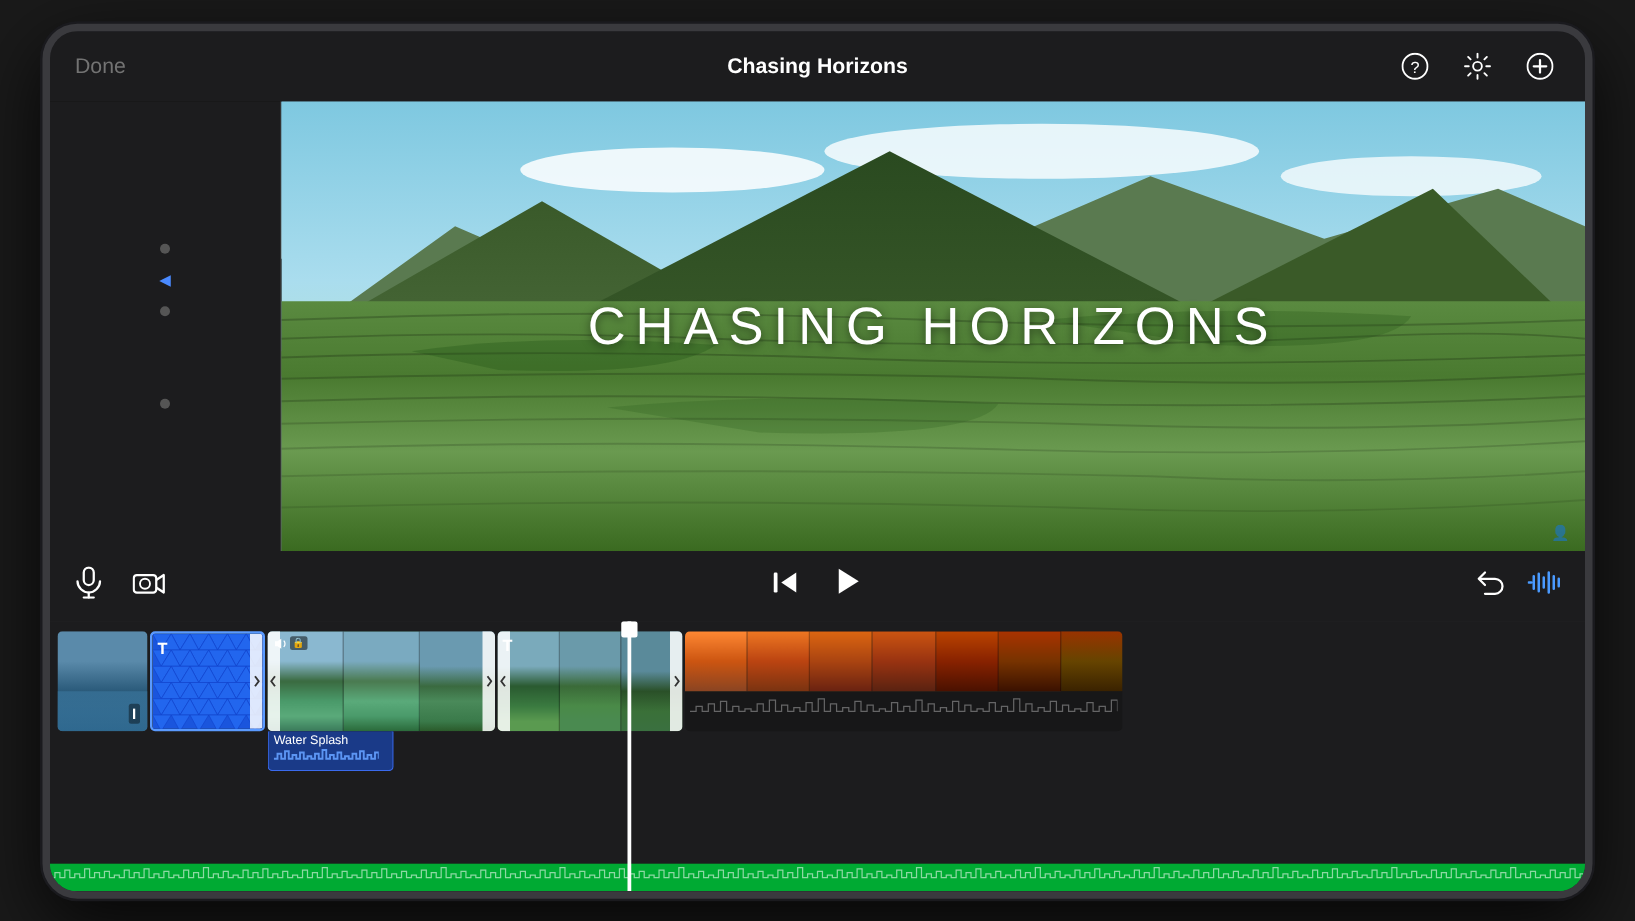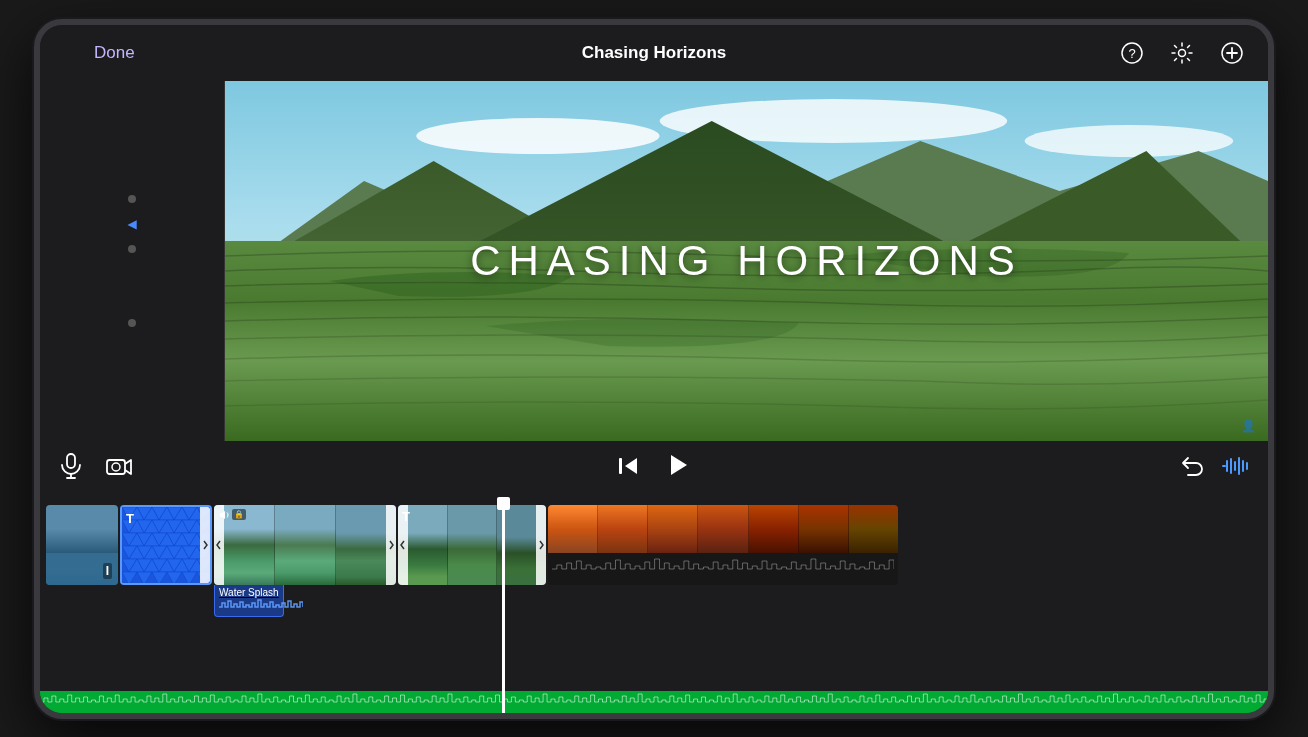--- a/index.html
+++ b/index.html
@@ -66,27 +66,26 @@
       padding: 0 20px;
       z-index: 10;
     }
 
     .top-bar-left {
       display: flex;
       align-items: center;
     }
 
     .done-btn {
-      color: #c4b5fd;
+      color: #737373;
       font-size: 17px;
       font-weight: 400;
       cursor: pointer;
       background: none;
       border: none;
-      margin-left: 34px;
     }
 
     .top-bar-title {
       color: #ffffff;
       font-size: 17px;
       font-weight: 600;
       position: absolute;
       left: 50%;
       transform: translateX(-50%);
     }
@@ -581,21 +580,21 @@
         </div>
 
         <div style="position:absolute;bottom:0;left:0;right:0;height:32px;background:rgba(20,20,20,0.6);display:flex;align-items:center;padding:0 4px;overflow:hidden;">
           <svg width="100%" height="28" viewBox="0 0 350 28" preserveAspectRatio="none">
             <path d="M0,14 L5,14 L5,10 L10,10 L10,14 L15,14 L15,8 L20,8 L20,14 L25,14 L25,6 L30,6 L30,14 L35,14 L35,10 L40,10 L40,14 L45,14 L45,12 L50,12 L50,14 L55,14 L55,8 L60,8 L60,14 L65,14 L65,5 L70,5 L70,14 L75,14 L75,9 L80,9 L80,14 L85,14 L85,11 L90,11 L90,14 L95,14 L95,7 L100,7 L100,14 L105,14 L105,4 L110,4 L110,14 L115,14 L115,8 L120,8 L120,14 L125,14 L125,11 L130,11 L130,14 L135,14 L135,6 L140,6 L140,14 L145,14 L145,9 L150,9 L150,14 L155,14 L155,12 L160,12 L160,14 L165,14 L165,7 L170,7 L170,14 L175,14 L175,10 L180,10 L180,14 L185,14 L185,5 L190,5 L190,14 L195,14 L195,8 L200,8 L200,14 L205,14 L205,11 L210,11 L210,14 L215,14 L215,6 L220,6 L220,14 L225,14 L225,9 L230,9 L230,14 L235,14 L235,12 L240,12 L240,14 L245,14 L245,7 L250,7 L250,14 L255,14 L255,10 L260,10 L260,14 L265,14 L265,4 L270,4 L270,14 L275,14 L275,8 L280,8 L280,14 L285,14 L285,11 L290,11 L290,14 L295,14 L295,6 L300,6 L300,14 L305,14 L305,9 L310,9 L310,14 L315,14 L315,12 L320,12 L320,14 L325,14 L325,7 L330,7 L330,14 L335,14 L335,10 L340,10 L340,14 L345,14 L345,5 L350,5 L350,14" stroke="rgba(180,180,180,0.5)" stroke-width="1" fill="none"></path>
           </svg>
         </div>
       </div>
     </div>
 
-    <div style="position:absolute;top:88px;left:174px;width:70px;text-decoration:underline;">
+    <div style="position:absolute;top:88px;left:174px;width:101px;">
       <div style="background:#1a3a88;border:1px solid #3a6aee;border-top:none;border-radius:0 0 4px 4px;padding:2px 4px 0 4px;">
         <div style="color:white;font-size:10px;font-weight:500;">Water Splash</div>
         <svg width="84" height="18" viewBox="0 0 84 18" style="display:block;">
           <path d="M0,9 L3,9 L3,5 L6,5 L6,9 L9,9 L9,3 L12,3 L12,9 L15,9 L15,6 L18,6 L18,9 L21,9 L21,4 L24,4 L24,9 L27,9 L27,7 L30,7 L30,9 L33,9 L33,5 L36,5 L36,9 L39,9 L39,2 L42,2 L42,9 L45,9 L45,6 L48,6 L48,9 L51,9 L51,4 L54,4 L54,9 L57,9 L57,7 L60,7 L60,9 L63,9 L63,5 L66,5 L66,9 L69,9 L69,3 L72,3 L72,9 L75,9 L75,6 L78,6 L78,9 L81,9 L81,4 L84,4 L84,9" stroke="rgba(100,160,255,0.9)" stroke-width="1.5" fill="none"></path>
         </svg>
       </div>
     </div>
 
     <div style="position:absolute;bottom:0;left:0;right:0;height:22px;background:#00aa33;">
       <svg width="100%" height="22" viewBox="0 0 1240 22" preserveAspectRatio="none">

